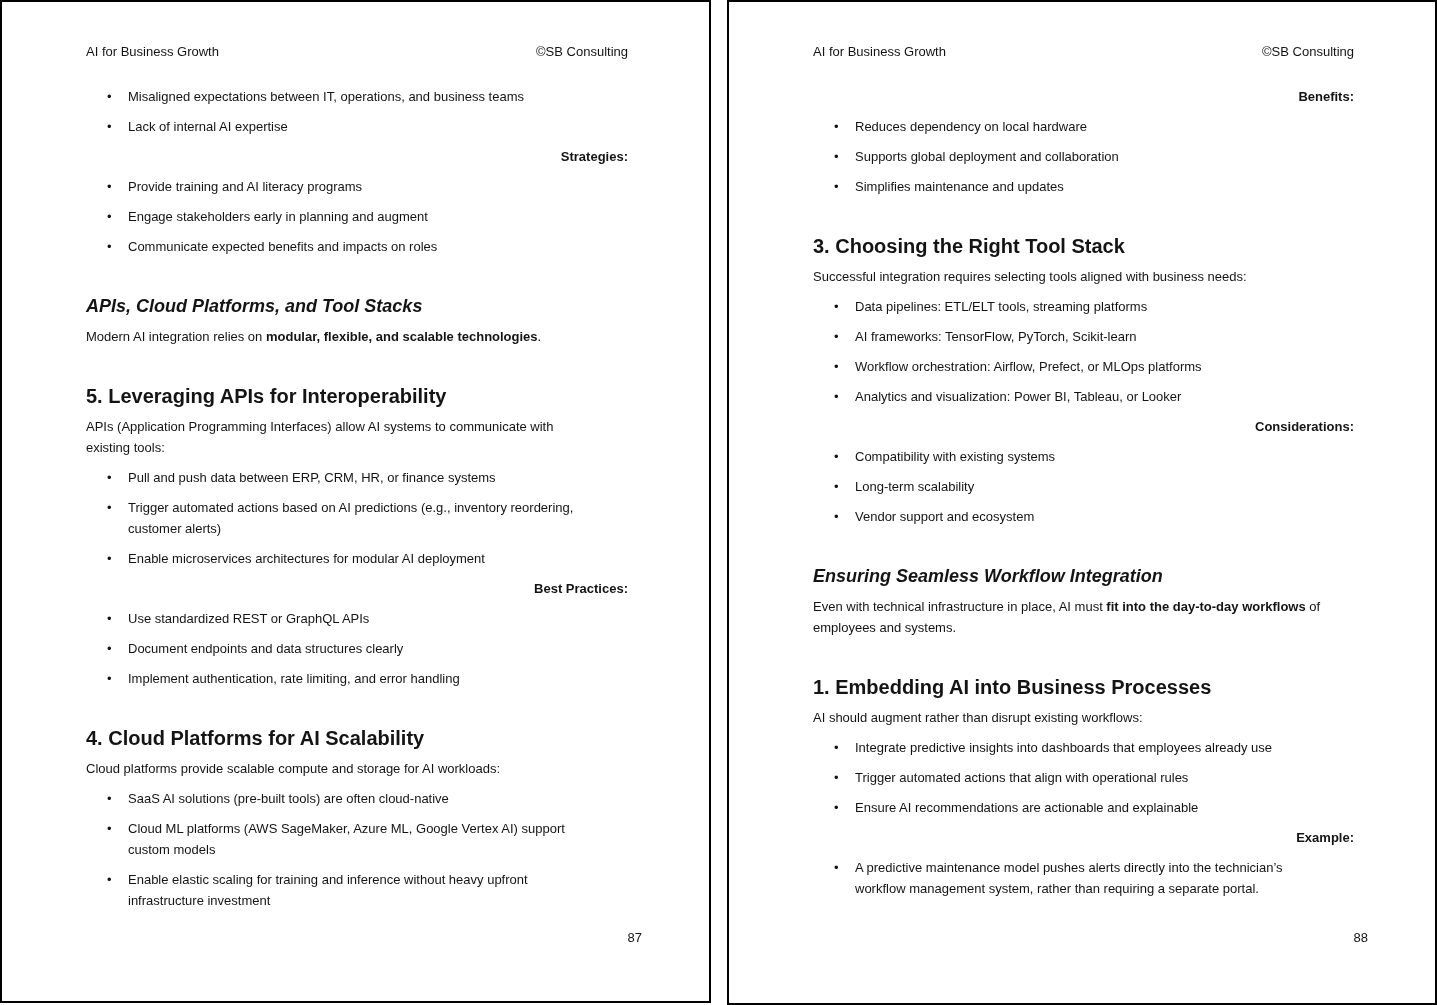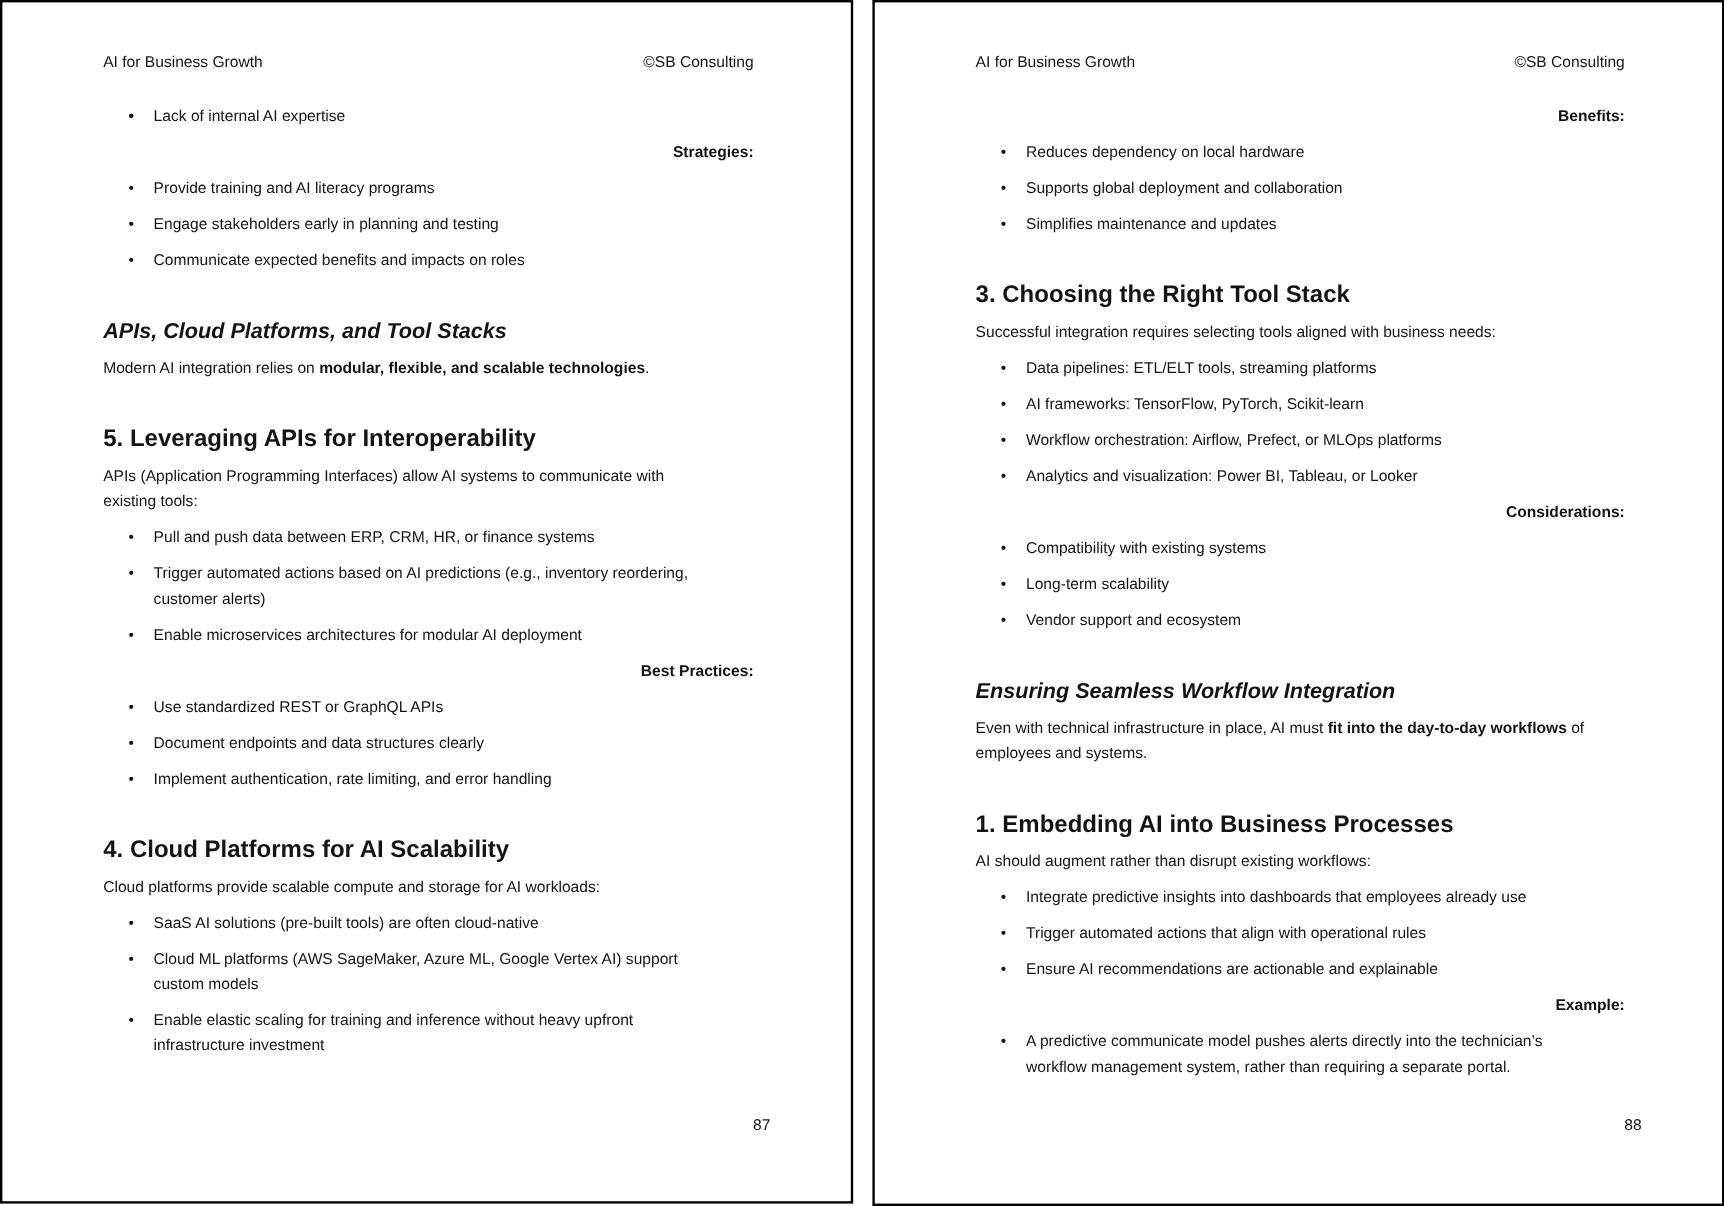--- a/index.html
+++ b/index.html
@@ -46,37 +46,38 @@
   <div class="page page-left">
     <div class="header">
       <span>AI for Business Growth</span>
       <span>©SB Consulting</span>
     </div>
     <div class="content">
 
       <div class="list">
         <div class="li">
           <span class="dot">•</span>
+          <span class="li-text">Misaligned expectations between IT, operations, and business teams</span>
         </div>
         <div class="li">
           <span class="dot">•</span>
           <span class="li-text">Lack of internal AI expertise</span>
         </div>
       </div>
 
       <p class="h-run">Strategies:</p>
 
       <div class="list">
         <div class="li">
           <span class="dot">•</span>
           <span class="li-text">Provide training and AI literacy programs</span>
         </div>
         <div class="li">
           <span class="dot">•</span>
-          <span class="li-text">Engage stakeholders early in planning and testing</span>
+          <span class="li-text">Engage stakeholders early in planning and augment</span>
         </div>
         <div class="li">
           <span class="dot">•</span>
           <span class="li-text">Communicate expected benefits and impacts on roles</span>
         </div>
       </div>
 
       <div class="spacer"></div>
 
       <p class="h-section">APIs, Cloud Platforms, and Tool Stacks</p>
@@ -242,21 +243,21 @@
           <span class="dot">•</span>
           <span class="li-text">Ensure AI recommendations are actionable and explainable</span>
         </div>
       </div>
 
       <p class="h-run">Example:</p>
 
       <div class="list">
         <div class="li">
           <span class="dot">•</span>
-          <span class="li-text">A predictive communicate model pushes alerts directly into the technician’s
+          <span class="li-text">A predictive maintenance model pushes alerts directly into the technician’s
 workflow management system, rather than requiring a separate portal.</span>
         </div>
       </div>
 
     </div>
     <div class="page-number">88</div>
   </div>
 
 </div>
 

